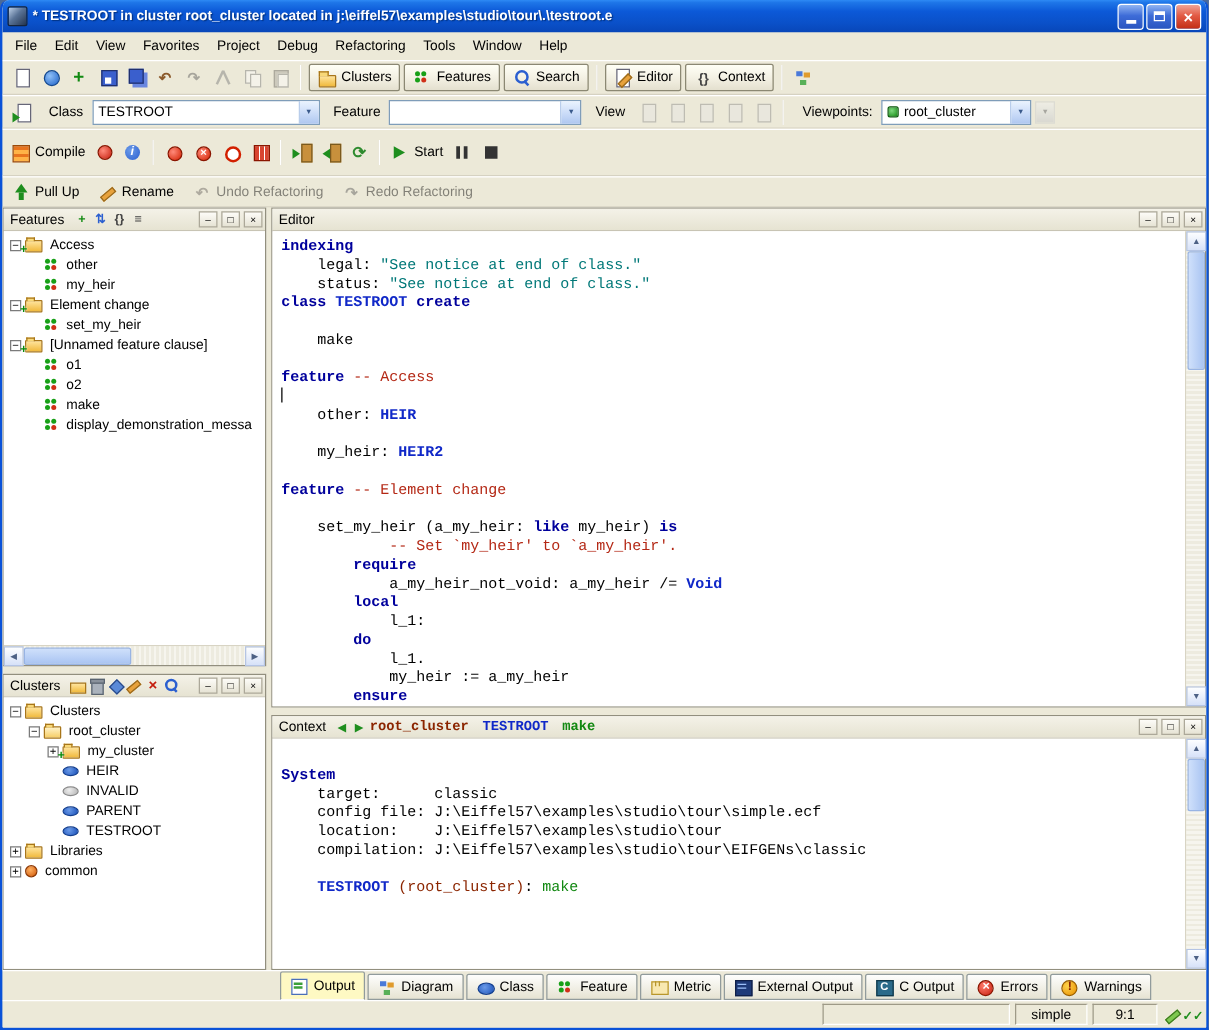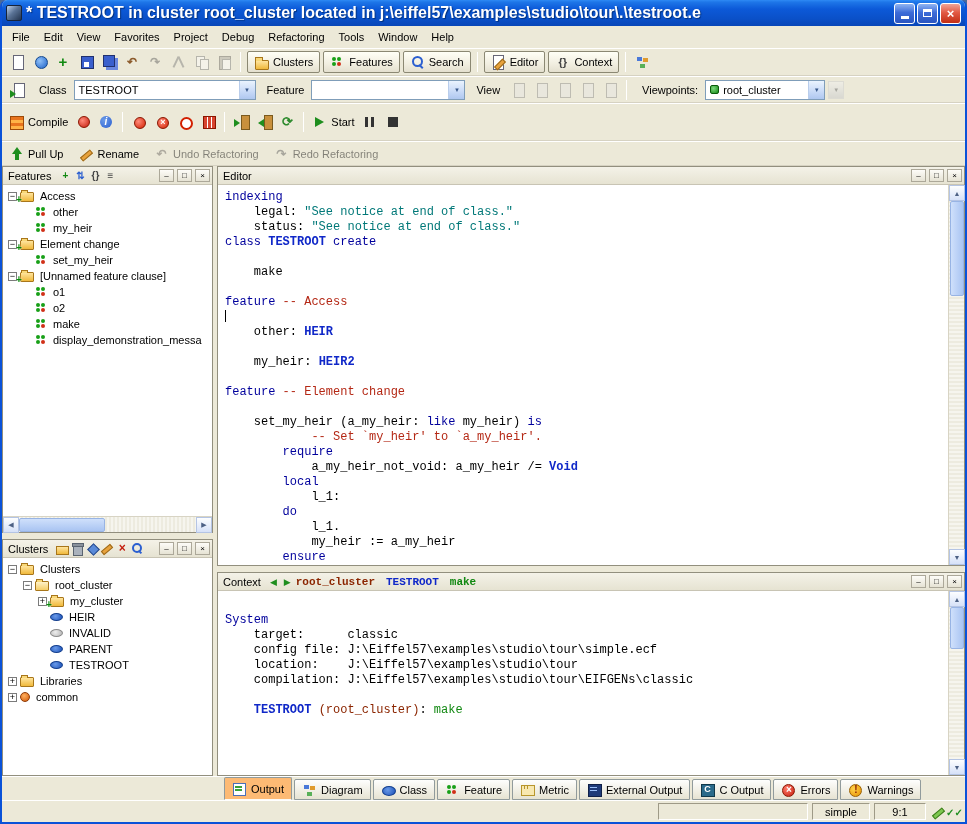--- a/index.html
+++ b/index.html
@@ -6,21 +6,21 @@
   html,body{margin:0;padding:0;background:#4a6a9a}
   body{font-family:"Liberation Sans",sans-serif;font-size:11px;color:#000}
   .window{width:967px;height:824px;display:flex;flex-direction:column;background:#ECE9D8;
     border-left:2px solid #0A52D8;border-right:2px solid #0A52D8;border-bottom:2px solid #0A52D8;
     border-radius:7px 7px 0 0;overflow:hidden}
   
   .titlebar{height:26px;flex:0 0 auto;display:flex;align-items:center;gap:4px;padding:0 4px;
     background:linear-gradient(180deg,#2E8AF5 0%,#1E76E8 8%,#0C59D8 35%,#0A50C8 72%,#0846B8 100%)}
   .app-ic{width:16px;height:16px;border-radius:2px;border:1px solid #16243A;
     background:linear-gradient(135deg,#BFD2EA 0%,#5A7396 45%,#23344E 100%);flex:0 0 auto}
-  .title-text{flex:1;color:#fff;font-weight:bold;font-size:16px;white-space:nowrap;overflow:hidden;
+  .title-text{flex:1;color:#fff;font-weight:bold;font-size:11px;white-space:nowrap;overflow:hidden;
     text-shadow:1px 1px 1px #00307E}
   .win-buttons{display:flex;gap:2px;flex:0 0 auto}
   .winbtn{width:21px;height:21px;border-radius:3px;border:1px solid #fff;display:flex;align-items:center;
     justify-content:center;color:#fff;font-size:13px;font-weight:bold;line-height:1}
   .winbtn.min,.winbtn.max{background:linear-gradient(180deg,#8FB4F2 0%,#3D6CD8 45%,#2A55C0 100%)}
   .winbtn.close{background:linear-gradient(180deg,#F0A496 0%,#E25A44 45%,#C22E14 100%)}
   .winbtn.min i{display:block;width:8px;height:3px;background:#fff;margin-top:9px}
   .winbtn.max i{display:block;width:9px;height:8px;border:1px solid #fff;border-top:3px solid #fff}
   
   .menubar{height:22px;flex:0 0 auto;display:flex;align-items:center;padding-left:3px;background:#ECE9D8}
@@ -183,21 +183,21 @@
   .ticon.feature::after{content:"";position:absolute;left:6px;top:6px;width:4px;height:4px;border-radius:50%;background:#D03018}
   .ticon.class-blue{width:13px;height:8px;border-radius:50%;background:radial-gradient(circle at 40% 35%,#6A9AE8,#1A50B8);border:1px solid #123E8E}
   .ticon.class-gray{width:13px;height:8px;border-radius:50%;background:radial-gradient(circle at 40% 35%,#EDEDED,#B4B4B4);border:1px solid #8A8A8A}
   .ticon.class-orange{width:10px;height:10px;border-radius:50%;background:radial-gradient(circle at 40% 35%,#FFB060,#D05808);border:1px solid #8E3A06}
   .tlabel{padding:0 2px}
   
   .editor-body,.context-body{flex:1;display:flex;min-height:0}
   .code{flex:1;overflow:hidden;padding:5px 0 0 7px;font-family:"Liberation Mono","DejaVu Sans Mono",monospace;
     font-size:12px;line-height:15px;background:#fff}
   .cline{height:15px;white-space:pre}
-  .tk-kw{color:#00009C;font-weight:normal}
+  .tk-kw{color:#00009C;font-weight:bold}
   .tk-cl{color:#1028C8;font-weight:bold}
   .tk-st{color:#007878}
   .tk-cm{color:#B42815}
   .tk-rc{color:#8B2500}
   .tk-gr{color:#118811}
   .tk-pl{color:#000}
   .tk-ca{display:inline-block;width:1px;height:12px;background:#000;vertical-align:-2px}
   .crumb{font-family:"Liberation Mono",monospace;font-weight:bold;font-size:11px;margin-right:10px}
   .crumb-cluster{color:#8B2500}.crumb-class{color:#1028C8}.crumb-feature{color:#118811}
   .navarrow{color:#1E8E1E;font-size:9px;padding:0 2px}
@@ -210,21 +210,21 @@
   .htrack{flex:1;position:relative;background:repeating-linear-gradient(90deg,#F6F5EE 0 2px,#EDEBDF 2px 4px)}
   .vthumb{position:absolute;left:0;top:0;width:14px;margin:0 1px;border:1px solid #98B4E4;border-radius:2px;
     background:linear-gradient(90deg,#CFE0FB,#A9C4F2)}
   .hthumb{position:absolute;top:0;left:0;height:14px;margin:1px 0;border:1px solid #98B4E4;border-radius:2px;
     background:linear-gradient(#CFE0FB,#A9C4F2)}
   
   .tabbar{height:24px;flex:0 0 auto;display:flex;align-items:flex-end;gap:2px;padding-left:222px;
     background:#ECE9D8;border-top:1px solid #fff}
   .tab{height:21px;display:flex;align-items:center;gap:4px;padding:0 7px;border:1px solid #919B9C;
     border-radius:2px 2px 0 0;background:linear-gradient(#FEFEFD,#E6E3D2);white-space:nowrap}
-  .tab.active{background:#fdba74;height:23px;font-weight:normal;border-bottom-color:#FCFBF7}
+  .tab.active{background:#fef9c3;height:23px;font-weight:normal;border-bottom-color:#FCFBF7}
   .statusbar{height:22px;flex:0 0 auto;display:flex;align-items:center;gap:4px;padding:2px 4px;background:#ECE9D8;border-top:1px solid #fff}
   .sb-spacer{flex:1}
   .status-cell{height:17px;display:flex;align-items:center;justify-content:center;padding:0 8px;
     border:1px solid;border-color:#9E9A87 #FFFFFF #FFFFFF #9E9A87;background:#ECE9D8;white-space:nowrap}
   .status-cell.progress{width:150px}
   .status-cell.sim{width:58px}
   .status-cell.pos{width:52px}
 </style>
 </head>
 <body>

